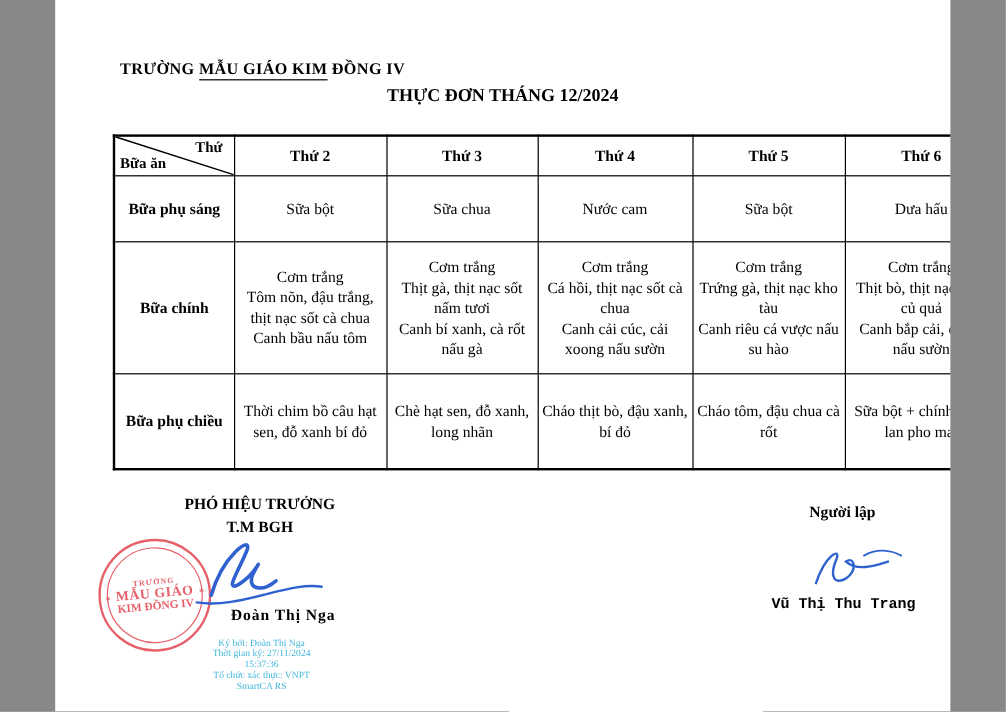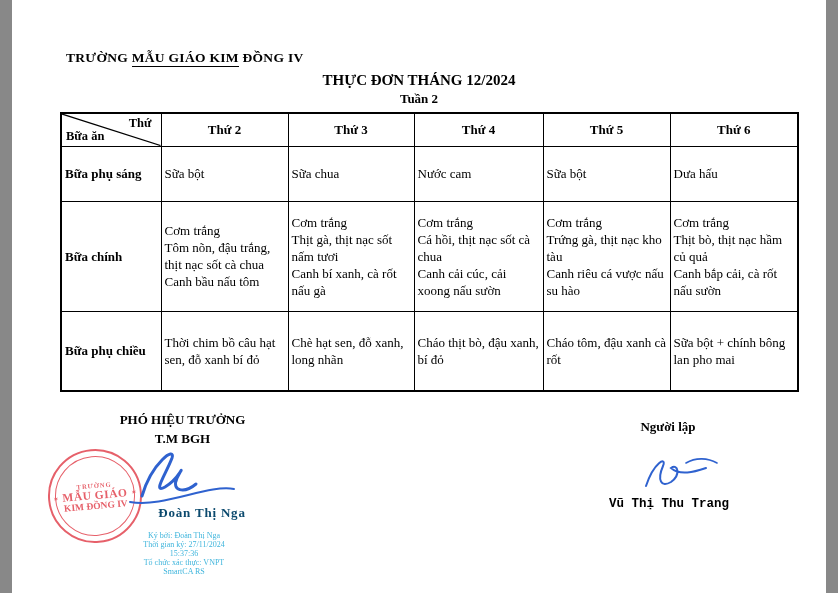--- a/index.html
+++ b/index.html
@@ -1,19 +1,19 @@
 <!DOCTYPE html>
 <html><head>
 <meta charset="utf-8">
 <style>
   * { margin: 0; padding: 0; box-sizing: border-box; }
   html, body { background: #888; }
   .page {
     position: relative;
-    width: 814px; height: 593px;
+    width: 746px; height: 593px;
     margin: 0 auto;
     background: #ffffff;
     font-family: "Liberation Serif", "DejaVu Serif", serif;
     color: #000;
     overflow: hidden;
   }
   .school-name {
     position: absolute; left: 54px; top: 50px;
     font-size: 13.5px; font-weight: bold; letter-spacing: 0.3px;
     white-space: nowrap;
@@ -28,21 +28,21 @@
     text-align: center; font-size: 13px; font-weight: bold;
   }
   table.menu {
     position: absolute; left: 48px; top: 112px;
     border-collapse: collapse; table-layout: fixed;
     width: 737px;
   }
   table.menu td, table.menu th {
     border: 1px solid #000;
     font-size: 13px; line-height: 17px;
-    vertical-align: middle;
+    text-align: center; vertical-align: middle;
     padding: 2px 3px;
   }
   table.menu { border: 2px solid #000; }
   table.menu th { font-weight: bold; }
   td.row-label { text-align: left; font-weight: bold; padding-left: 7px; font-family: Liberation Serif, serif; }
   td.meal, .pre { white-space: pre-line; }
   td.corner { position: relative; padding: 0; }
   td.corner svg { position: absolute; left: 0; top: 0; width: 100%; height: 100%; }
   .corner-top { position: absolute; top: 1px; right: 9px; font-weight: bold; font-size: 12.5px; }
   .corner-bottom { position: absolute; bottom: 1px; left: 4px; font-weight: bold; font-size: 12.5px; }
@@ -70,42 +70,41 @@
   }
   .stamp-l1 { font-size: 6.5px; font-weight: bold; letter-spacing: 1px; }
   .stamp-l2 { font-size: 11.5px; font-weight: bold; letter-spacing: 0.5px; }
   .stamp-l3 { font-size: 9.5px; font-weight: bold; }
   .stamp-star { position: absolute; top: 50%; transform: translateY(-50%); font-size: 7px; }
   .stamp-star.left { left: 3px; } .stamp-star.right { right: 3px; }
   .sig-svg { position: absolute; }
   .signer-left {
     position: absolute; left: 130px; top: 505px; width: 120px;
     text-align: center; font-weight: bold; font-size: 13px;
-    color: #0c4a6e; letter-spacing: 0.8px;
+    color: #000000; letter-spacing: 0.8px;
   }
   .digital-sig {
     position: absolute; left: 101px; top: 531px; width: 142px;
     text-align: center; font-size: 8px; line-height: 9px;
     color: #3fb5dc;
   }
   .signer-right {
     position: absolute; left: 592px; top: 497px; width: 130px;
     text-align: center; font-weight: bold; font-size: 12.5px; font-family: Liberation Mono, monospace;
   }
 </style>
 </head>
 <body>
 
 <div class="page">
 
   <div class="school-name">
     <span>TRƯỜNG </span><span class="u">MẪU GIÁO KIM</span><span> ĐỒNG IV</span>
   </div>
   <div class="doc-title">THỰC ĐƠN THÁNG 12/2024</div>
-  <div class="doc-subtitle">Tuần 2</div>
 
   <table class="menu">
     <colgroup>
       <col style="width:100px">
         <col style="width:127px">
         <col style="width:126px">
       <col style="width:129px">
         <col style="width:127px">
         <col style="width:128px">
     </colgroup>
@@ -148,21 +147,21 @@
 Canh riêu cá vược nấu su hào</td>
       <td class="meal">Cơm trắng
 Thịt bò, thịt nạc hầm củ quả
 Canh bắp cải, cà rốt nấu sườn</td>
     </tr>
     <tr style="height:80px">
       <td class="row-label">Bữa phụ chiều</td>
       <td class="meal">Thời chim bồ câu hạt sen, đỗ xanh bí đỏ</td>
       <td class="meal">Chè hạt sen, đỗ xanh, long nhãn</td>
       <td class="meal">Cháo thịt bò, đậu xanh, bí đỏ</td>
-      <td class="meal">Cháo tôm, đậu xanh cà rốt</td>
+      <td class="meal">Cháo tôm, đậu chua cà rốt</td>
       <td class="meal">Sữa bột + chính bông lan pho mai</td>
     </tr>
   </tbody>
     </table>
 
   <div class="footer-left">
     <div>PHÓ HIỆU TRƯỞNG</div>
     <div>T.M BGH</div>
   </div>
 

